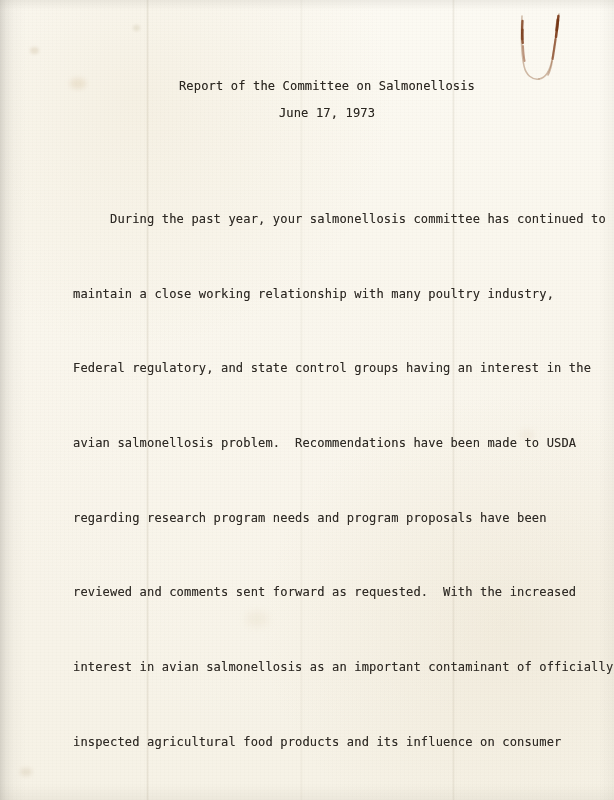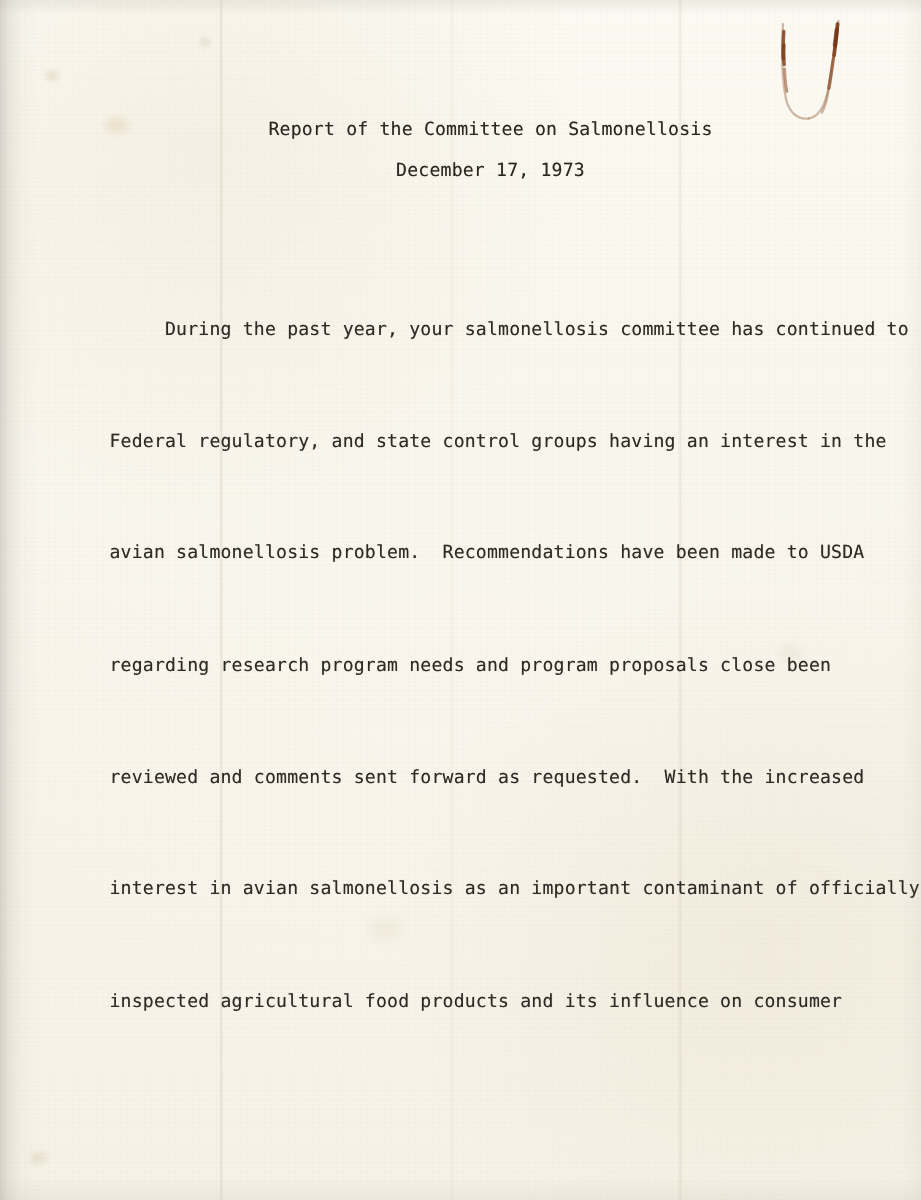--- a/index.html
+++ b/index.html
@@ -163,30 +163,31 @@
   <div class="spot spot-6"></div>
 
   <div class="fold fold-a"></div>
   <div class="fold fold-c"></div>
   <div class="fold fold-b"></div>
 
   <div class="doc-body">
 
     <div class="title-block">
       <div class="title-line">Report of the Committee on Salmonellosis</div>
-      <div class="title-line">December 17, 1973</div>
+      <div class="title-line">June 17, 1973</div>
     </div>
 
     <div class="paragraphs">
 
       <p class="para">
         <span class="para-line">     During the past year, your salmonellosis committee has continued to</span>
+        <span class="para-line">maintain a close working relationship with many poultry industry,</span>
         <span class="para-line">Federal regulatory, and state control groups having an interest in the</span>
         <span class="para-line">avian salmonellosis problem.  Recommendations have been made to USDA</span>
-        <span class="para-line">regarding research program needs and program proposals close been</span>
+        <span class="para-line">regarding research program needs and program proposals have been</span>
         <span class="para-line">reviewed and comments sent forward as requested.  With the increased</span>
         <span class="para-line">interest in avian salmonellosis as an important contaminant of officially-</span>
         <span class="para-line">inspected agricultural food products and its influence on consumer</span>
         
         
         
         
         
         
         

